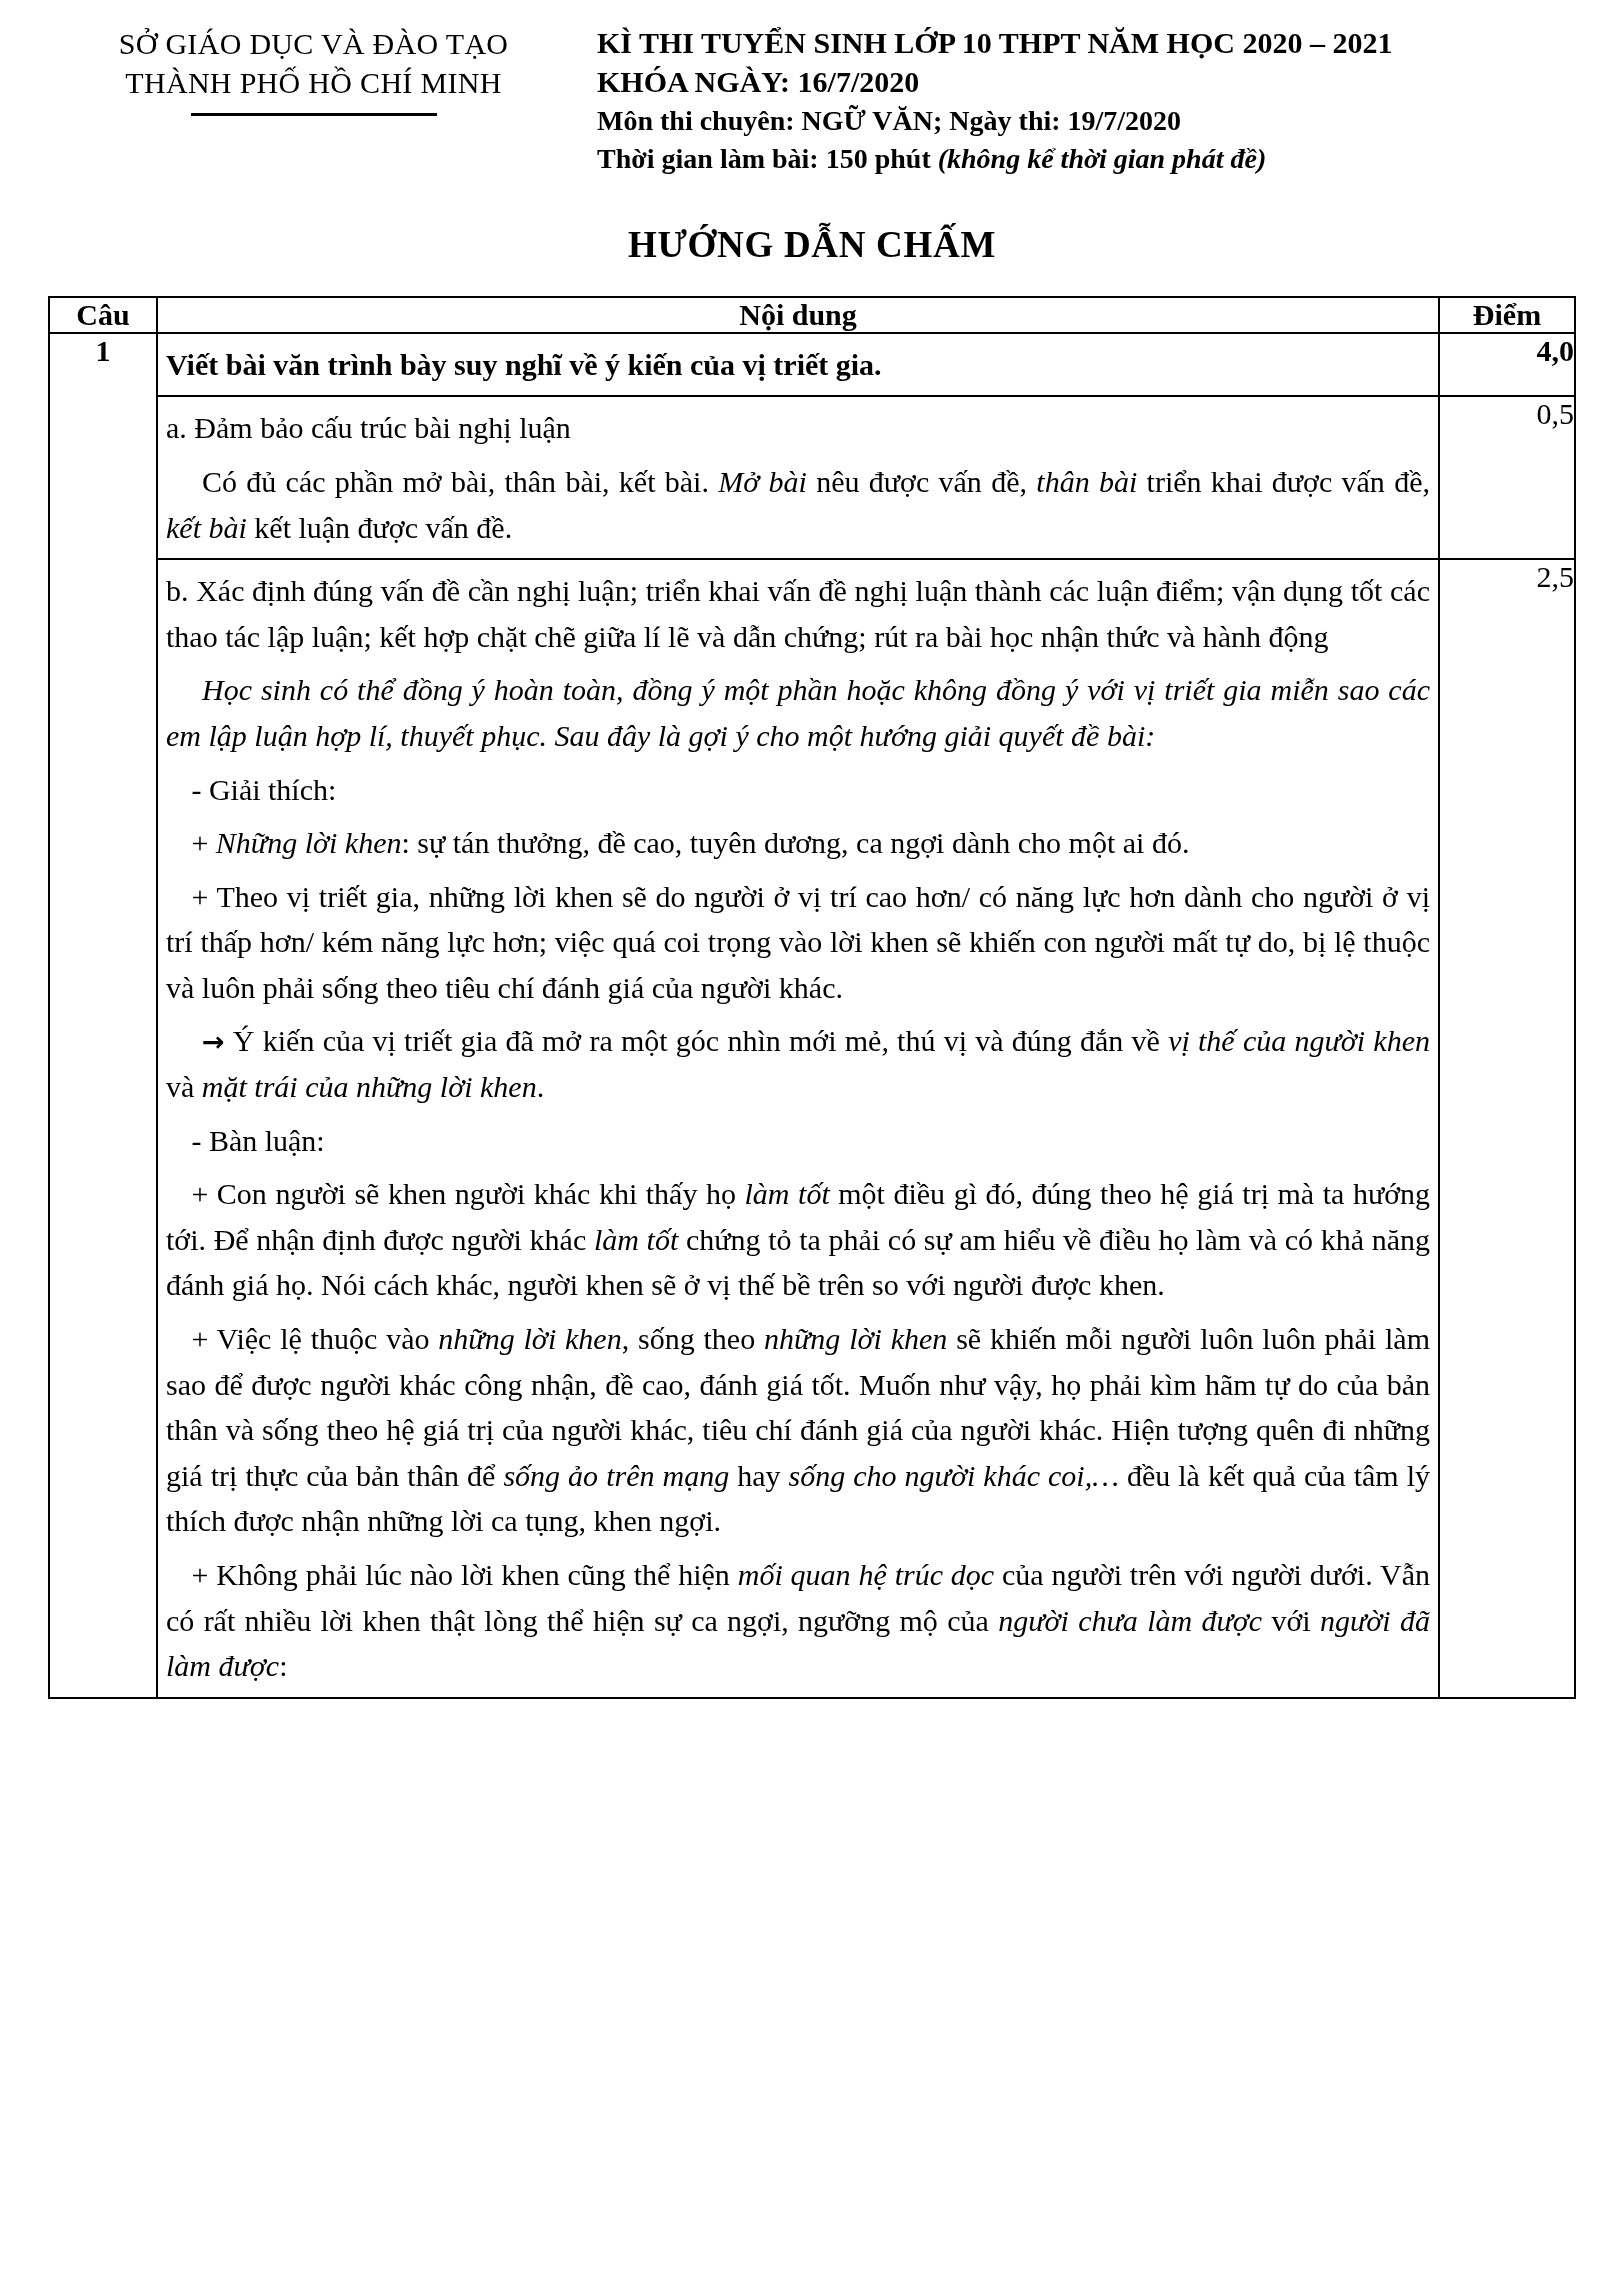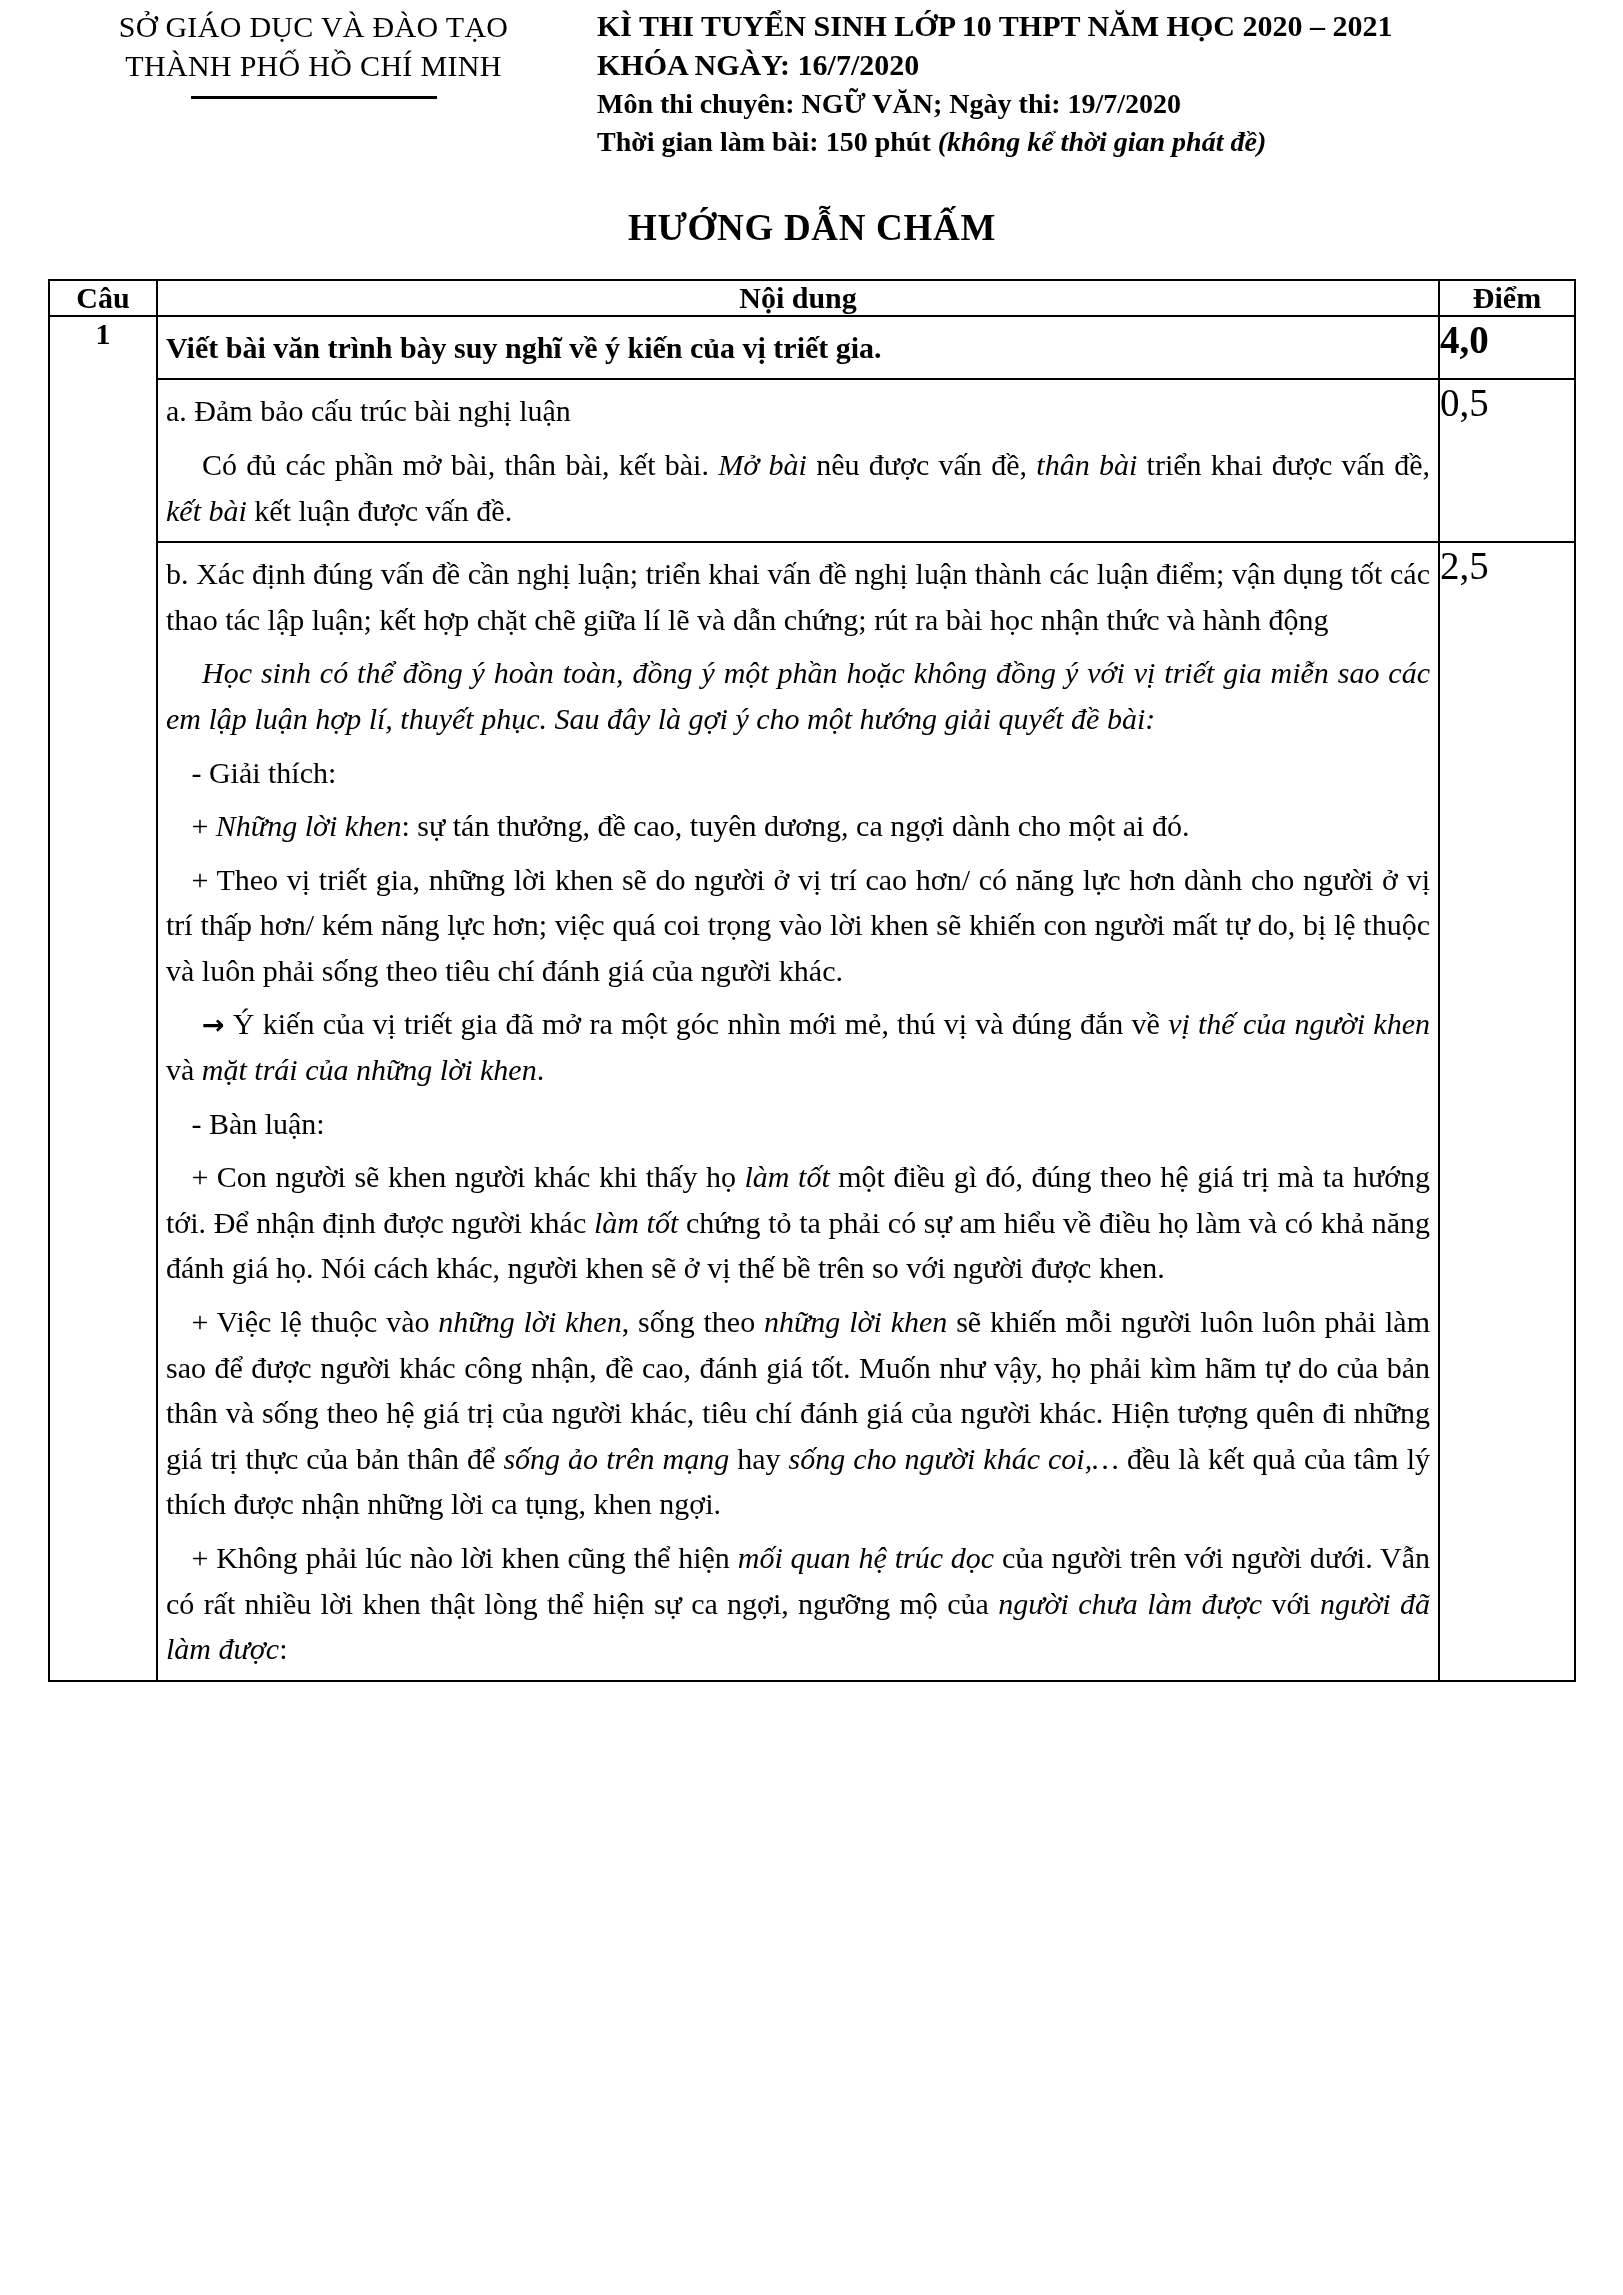--- a/index.html
+++ b/index.html
@@ -19,21 +19,21 @@
     width: 1624px;
     height: 2295px;
     padding: 0;
     box-sizing: border-box;
   }
 
   
   .header {
     display: flex;
     align-items: flex-start;
-    padding: 4px 30px 0 30px;
+    padding: 21px 30px 0 30px;
     box-sizing: border-box;
   }
   .header-left {
     width: 567px;
     text-align: center;
     padding-top: 3px;
   }
   .header-left .org-line {
     font-size: 30px;
     line-height: 1.30;
@@ -97,22 +97,22 @@
     vertical-align: middle;
   }
 
   .cau-cell {
     text-align: center;
     font-weight: bold;
     font-size: 30px;
     vertical-align: middle;
   }
   .diem-cell {
-    text-align: left;
-    font-size: 39px;
+    text-align: right;
+    font-size: 30px;
     padding-top: 15px;
     margin-top: 12px;
   }
   .diem-cell.bold { font-weight: bold; }
 
   .content-cell {
     padding: 10.5px 15px 12px 18px;
     font-size: 30px;
     line-height: 1.52;
     text-align: justify;

